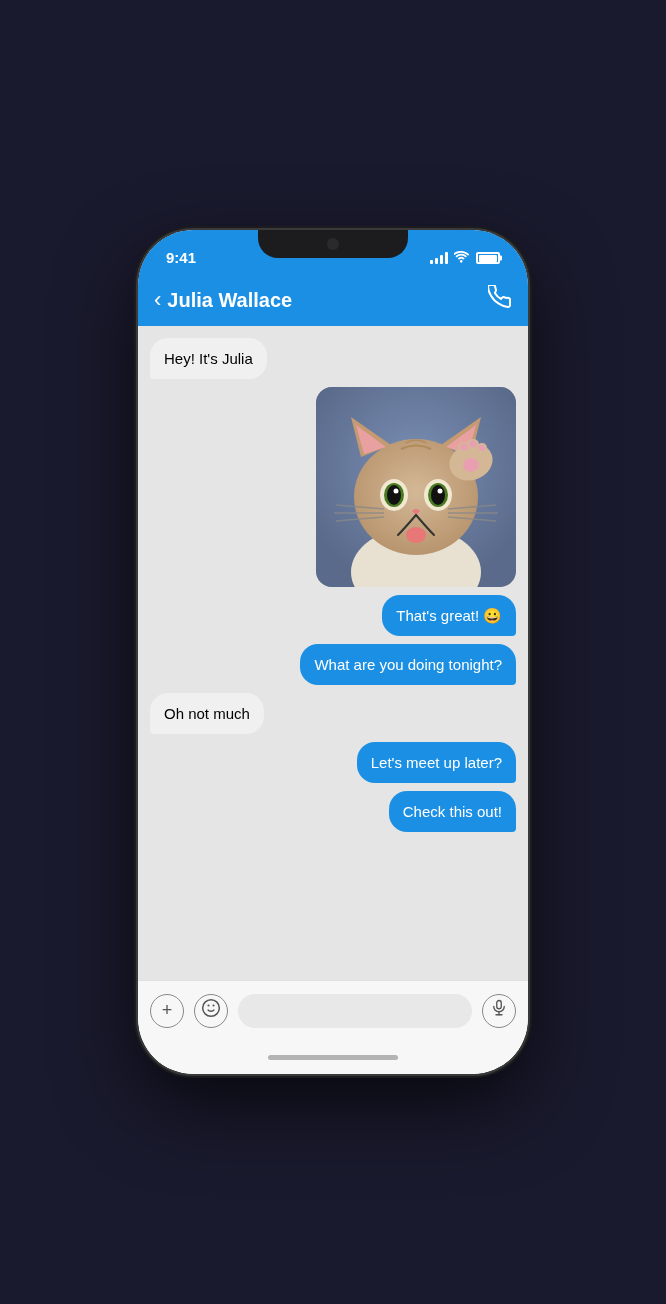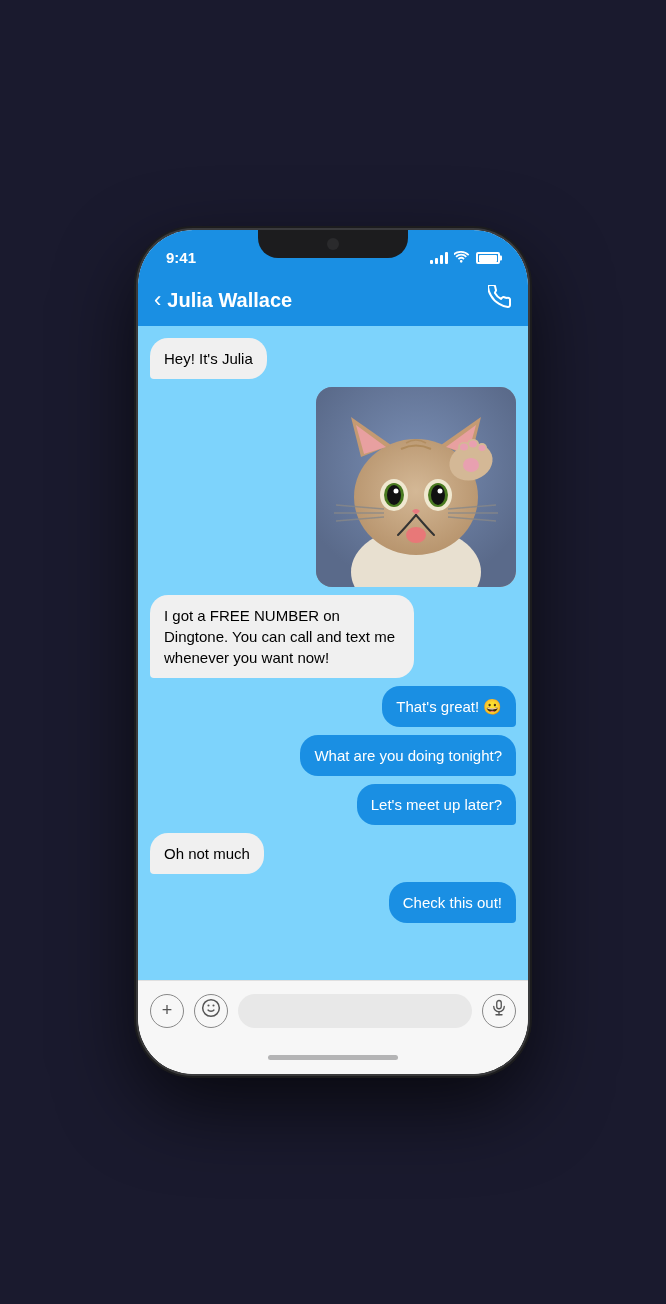--- a/index.html
+++ b/index.html
@@ -183,21 +183,21 @@
     }
 
     .call-icon {
       color: white;
       font-size: 22px;
     }
 
     
     .messages-area {
       flex: 1;
-      background: #7dd3fc;
+      background: #e5e5e5;
       overflow-y: auto;
       padding: 12px 12px;
       display: flex;
       flex-direction: column;
       gap: 8px;
     }
 
     
     .msg-row {
       display: flex;
@@ -447,47 +447,42 @@
 
                 <ellipse cx="155" cy="78" rx="8" ry="7" fill="#e8a0b0"></ellipse>
                 <ellipse cx="148" cy="60" rx="4" ry="3.5" fill="#e8a0b0"></ellipse>
                 <ellipse cx="157" cy="57" rx="4" ry="3.5" fill="#e8a0b0"></ellipse>
                 <ellipse cx="166" cy="61" rx="3.5" ry="3" fill="#e8a0b0"></ellipse>
               </svg>
             </div>
           </div>
         </div>
 
-        <div class="msg-row incoming">
-          <div class="bubble incoming">
-            <span>I got a FREE NUMBER on Dingtone. You can call and  text me whenever you want now!</span>
-          </div>
-        </div>
 
         <div class="msg-row outgoing">
           <div class="bubble outgoing">
             <span>That's great! 😀</span>
           </div>
         </div>
 
         <div class="msg-row outgoing">
           <div class="bubble outgoing">
             <span>What are you doing tonight?</span>
           </div>
         </div>
 
+        <div class="msg-row incoming">
+          <div class="bubble incoming">
+            <span>Oh not much</span>
+          </div>
+        </div>
+
         <div class="msg-row outgoing">
           <div class="bubble outgoing">
             <span>Let's meet up later?</span>
-          </div>
-        </div>
-
-        <div class="msg-row incoming">
-          <div class="bubble incoming">
-            <span>Oh not much</span>
           </div>
         </div>
 
 
         <div class="msg-row outgoing">
           <div class="bubble outgoing">
             <span>Check this out!</span>
           </div>
         </div>
 

